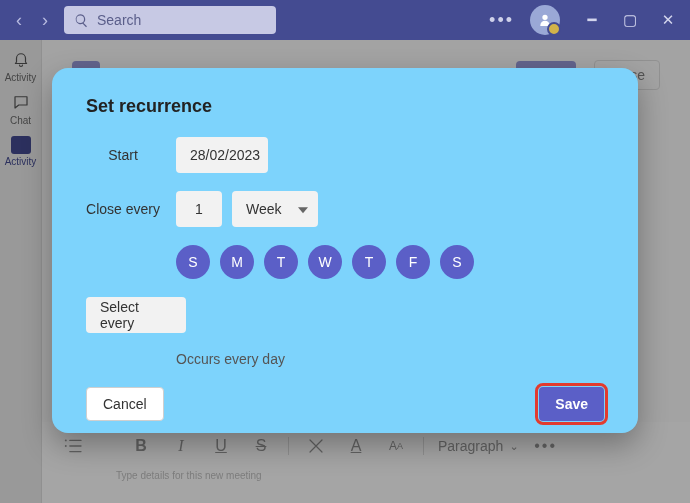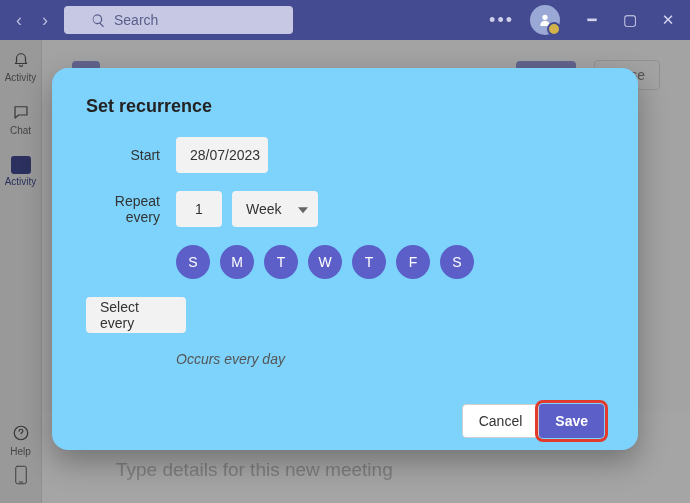--- a/index.html
+++ b/index.html
@@ -15,21 +15,21 @@
     padding: 0 6px;
     gap: 6px;
   }
   .nav-arrows { display: flex; gap: 4px; color: #b8bbe0; font-size: 18px; padding: 0 2px; }
   .nav-arrow { width: 22px; text-align: center; cursor: pointer; }
   .searchbox {
     flex: 1; max-width: 380px;
     background: #c7c9e4;
     height: 28px; border-radius: 4px;
     display: flex; align-items: center;
-    padding: 0 27px; gap: 8px; color: #5a5e8a; font-size: 14px;
+    padding: 0 10px; gap: 8px; color: #5a5e8a; font-size: 14px;
   }
   .searchbox svg { width: 15px; height: 15px; fill: #5a5e8a; }
   .spacer { flex: 1; }
   .tb-dots { color: #cfd1ea; font-size: 18px; padding: 0 10px; letter-spacing: 2px; }
   .avatar {
     width: 30px; height: 30px; border-radius: 50%;
     background: #9aa8d6; display: flex; align-items: center; justify-content: center; position: relative;
   }
   .avatar svg { width: 16px; height: 16px; fill: #fff; }
   .avatar::after {
@@ -38,21 +38,21 @@
     background: #d2b34a; border: 2px solid #444b91;
   }
   .win-controls { display: flex; gap: 6px; padding-left: 10px; }
   .win-btn { width: 32px; height: 32px; display: flex; align-items: center; justify-content: center; color: #d3d5ed; font-size: 15px; }
 
   
   .leftrail {
     position: absolute; left: 0; top: 40px; bottom: 0;
     width: 42px; background: #ececec; border-right: 1px solid #ddd;
     display: flex; flex-direction: column; align-items: center;
-    padding-top: 6px; gap: 12px;
+    padding-top: 6px; gap: 2px;
   }
   .rail-item { width: 40px; text-align: center; color: #6a6a6a; font-size: 10px; cursor: pointer; padding: 4px 0; }
   .rail-item.active { color: #444b91; }
   .rail-item .ri-icon { font-size: 18px; line-height: 20px; display: block; }
   .rail-item .ri-icon.box { width: 20px; height: 18px; margin: 0 auto 2px; border-radius: 3px; }
   .rail-item.active .ri-icon.box { background: #444b91; }
   .rail-bottom { margin-top: auto; padding-bottom: 10px; }
 
   
   .bgcontent {
@@ -74,60 +74,60 @@
   .format-toolbar {
     display: flex; align-items: center; gap: 14px;
     color: #555; height: 36px;
   }
   .format-toolbar .fmtbtn {
     width: 26px; height: 26px; display:flex; align-items:center; justify-content:center;
     font-size: 16px; color:#555;
   }
   .format-toolbar .sep { width:1px; height:18px; background:#ccc; }
   .para-select { color:#555; font-size:14px; display:flex; align-items:center; gap:6px;}
-  .placeholder-line { color:#9a9a9a; font-size:19px; padding: 6px 0 0 56px;}
+  .placeholder-line { color:#9a9a9a; font-size:10px; padding: 6px 0 0 56px;}
 
   
   .overlay {
     position: absolute; left:0; right:0; top:40px; bottom:0;
     background: rgba(0,0,0,0.35);
     display:flex; align-items:flex-start; justify-content:center;
   }
   .modal {
     margin-top: 28px;
     width: 586px;
     background: #7dd3fc;
     border-radius: 16px;
     box-shadow: 0 12px 30px rgba(0,0,0,0.3);
     padding: 28px 34px 12px 34px;
   }
   .modal h2 { font-size: 18px; font-weight: 700; color: #222; margin-bottom: 20px; }
   .row { display:flex; align-items:center; margin-bottom: 18px; }
-  .row-label { width: 90px; text-align:right; padding-right: 16px; color:#333; font-size:14px; }
+  .row-label { width: 90px; text-align:center; padding-right: 16px; color:#333; font-size:14px; }
   .field {
     background:#f2f2f2; color:#333; font-size:14px;
     padding: 8px 14px; border-radius:4px; border:none;
     height:36px; display:flex; align-items:center;
   }
   .field.small { width: 46px; justify-content:center; }
   .field.med { width: 92px; }
   .field.select { padding-right: 30px; position:relative;}
   .field.select::after{
     content:""; position:absolute; right:10px; top:50%; transform:translateY(-30%);
     border-left:5px solid transparent; border-right:5px solid transparent; border-top:6px solid #666;
   }
   .gap { width: 10px; }
   .day-row { display:flex; gap:10px; padding-left: 90px; margin-bottom: 18px;}
   .day {
     width: 34px; height:34px; border-radius:50%;
     background:#5b5fc7; color:#fff; font-size:14px; font-weight:500;
     display:flex; align-items:center; justify-content:center;
   }
-  .summary { padding-left: 90px; color:#555; font-size:14px; margin-bottom: 37px; font-style: italic;}
-  .modal-actions { display:flex; justify-content:flex-end; gap:0; }
+  .summary { padding-left: 90px; color:#555; font-size:14px; margin-bottom: 20px;}
+  .modal-actions { display:flex; justify-content:space-between; gap:0; }
   .btn {
     height:34px; padding: 0 16px; border-radius:4px; font-size:14px;
     display:flex; align-items:center; justify-content:center; cursor:pointer;
   }
   .btn.cancel { background:#fff; border:1px solid #cfcfcf; color:#333; }
   .btn.save { background:#5b5fc7; color:#fff; border:none; font-weight:600;
     outline: 3px solid #e23b2e; outline-offset: 1px; border-radius:4px;
   }
 
   .dim { opacity: 0.6; }
@@ -176,40 +176,20 @@
     <span class="ri-icon">
       <svg width="18" height="18" viewBox="0 0 24 24" class="stroke">
           <path d="M4 5h16v11H9l-5 4V5z"></path>
         </svg>
     </span>
     <span>Chat</span>
   </div>
   <div class="rail-item active">
     <span class="ri-icon box"></span>
     <span>Activity</span>
-  </div>
-  <div class="rail-bottom">
-    <div class="rail-item">
-      <span class="ri-icon">
-        <svg width="18" height="18" viewBox="0 0 24 24" class="stroke">
-            <circle cx="12" cy="12" r="9"></circle>
-            <path d="M9.5 9.5a2.5 2.5 0 015 0c0 1.5-2.5 2-2.5 3.5"></path>
-            <circle cx="12" cy="17" r="0.6" fill="#6a6a6a" stroke="none"></circle>
-          </svg>
-      </span>
-      <span>Help</span>
-    </div>
-    <div class="rail-item">
-      <span class="ri-icon">
-        <svg width="14" height="20" viewBox="0 0 24 34" class="stroke">
-            <rect x="3" y="2" width="18" height="30" rx="3"></rect>
-            <line x1="9" y1="29" x2="15" y2="29"></line>
-          </svg>
-      </span>
-    </div>
   </div>
 </div>
 
 <div class="bgcontent dim">
   <div class="bgheader">
     <div class="bgicon"></div>
     <div class="bgtitle">New meeting</div>
     <div class="bgbtn primary">Save</div>
     <div class="bgbtn sec">Close</div>
   </div>
@@ -249,26 +229,26 @@
   <div class="placeholder-line">Type details for this new meeting</div>
 </div>
 
 <div class="overlay">
   <div class="modal">
     <h2>Set recurrence</h2>
 
     <div class="row">
       <div class="row-label">Start</div>
       <div class="field med">
-        <span>28/07/2023</span>
+        <span>28/02/2023</span>
       </div>
     </div>
 
     <div class="row">
-      <div class="row-label">Repeat every</div>
+      <div class="row-label">Close every</div>
       <div class="field small">
         <span>1</span>
       </div>
       <div class="gap"></div>
       <div class="field select" style="width:86px;">
         <span>Week</span>
       </div>
     </div>
 
     <div class="day-row">

